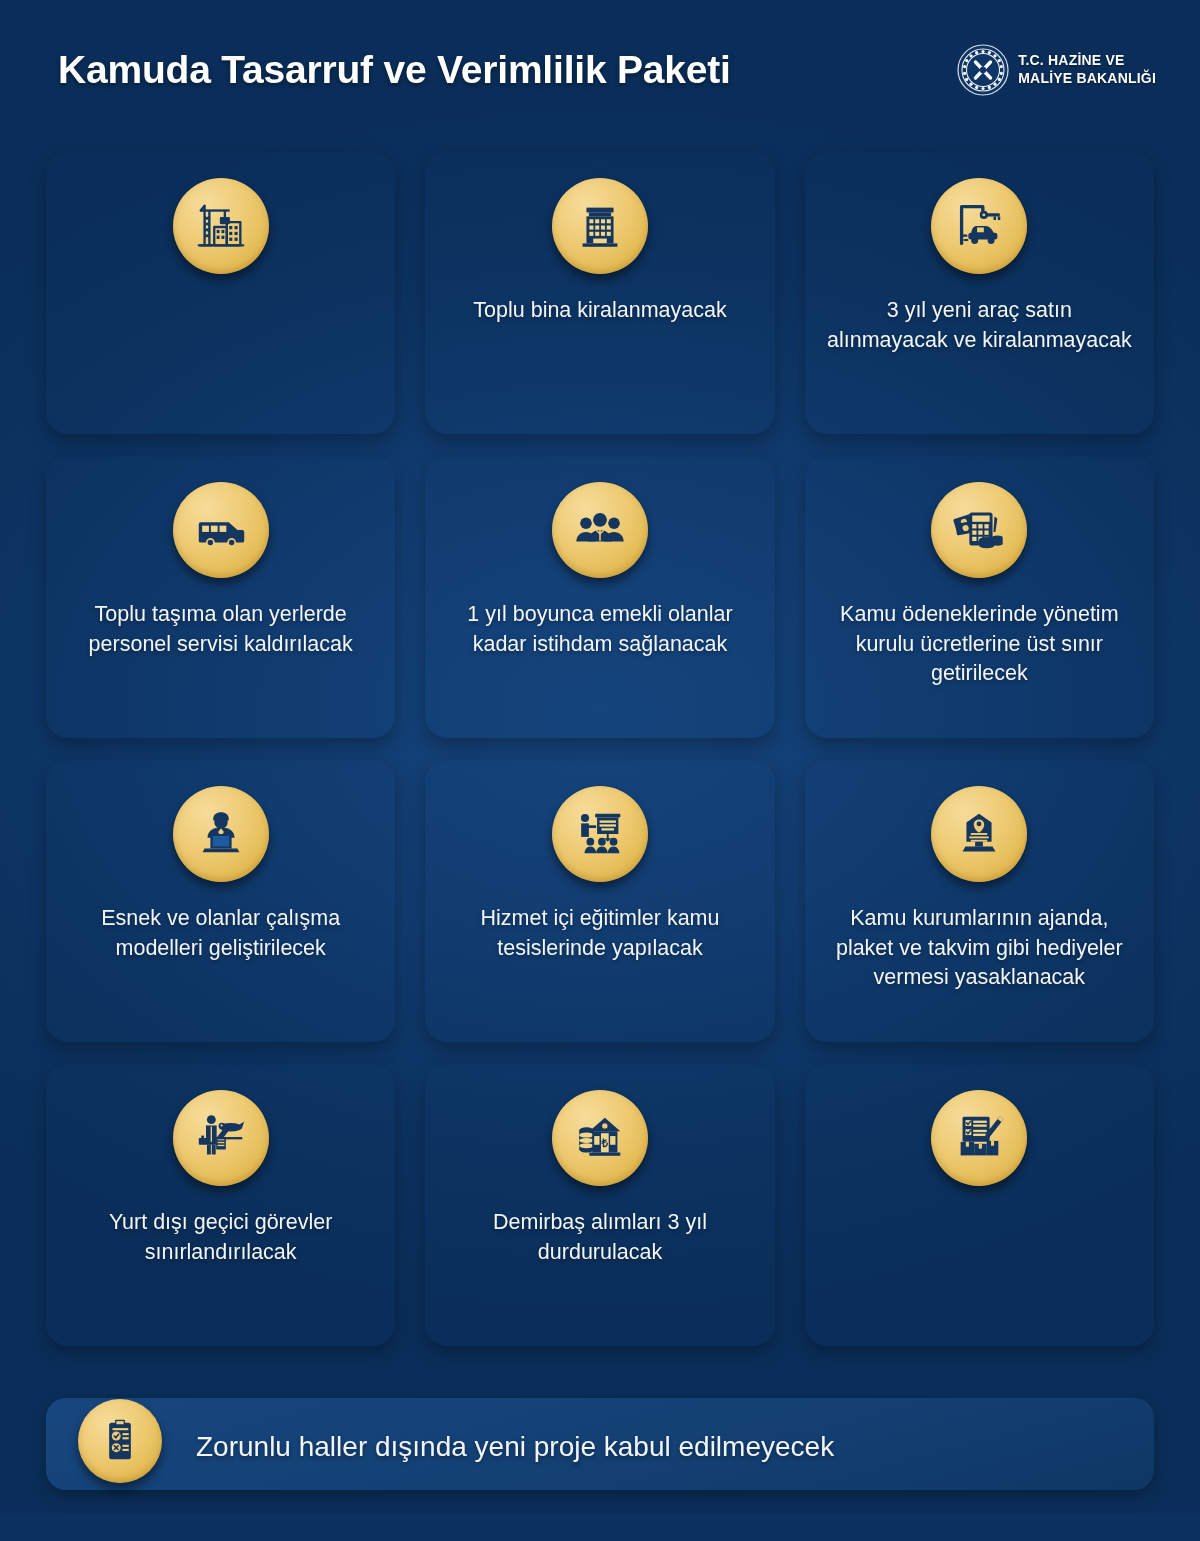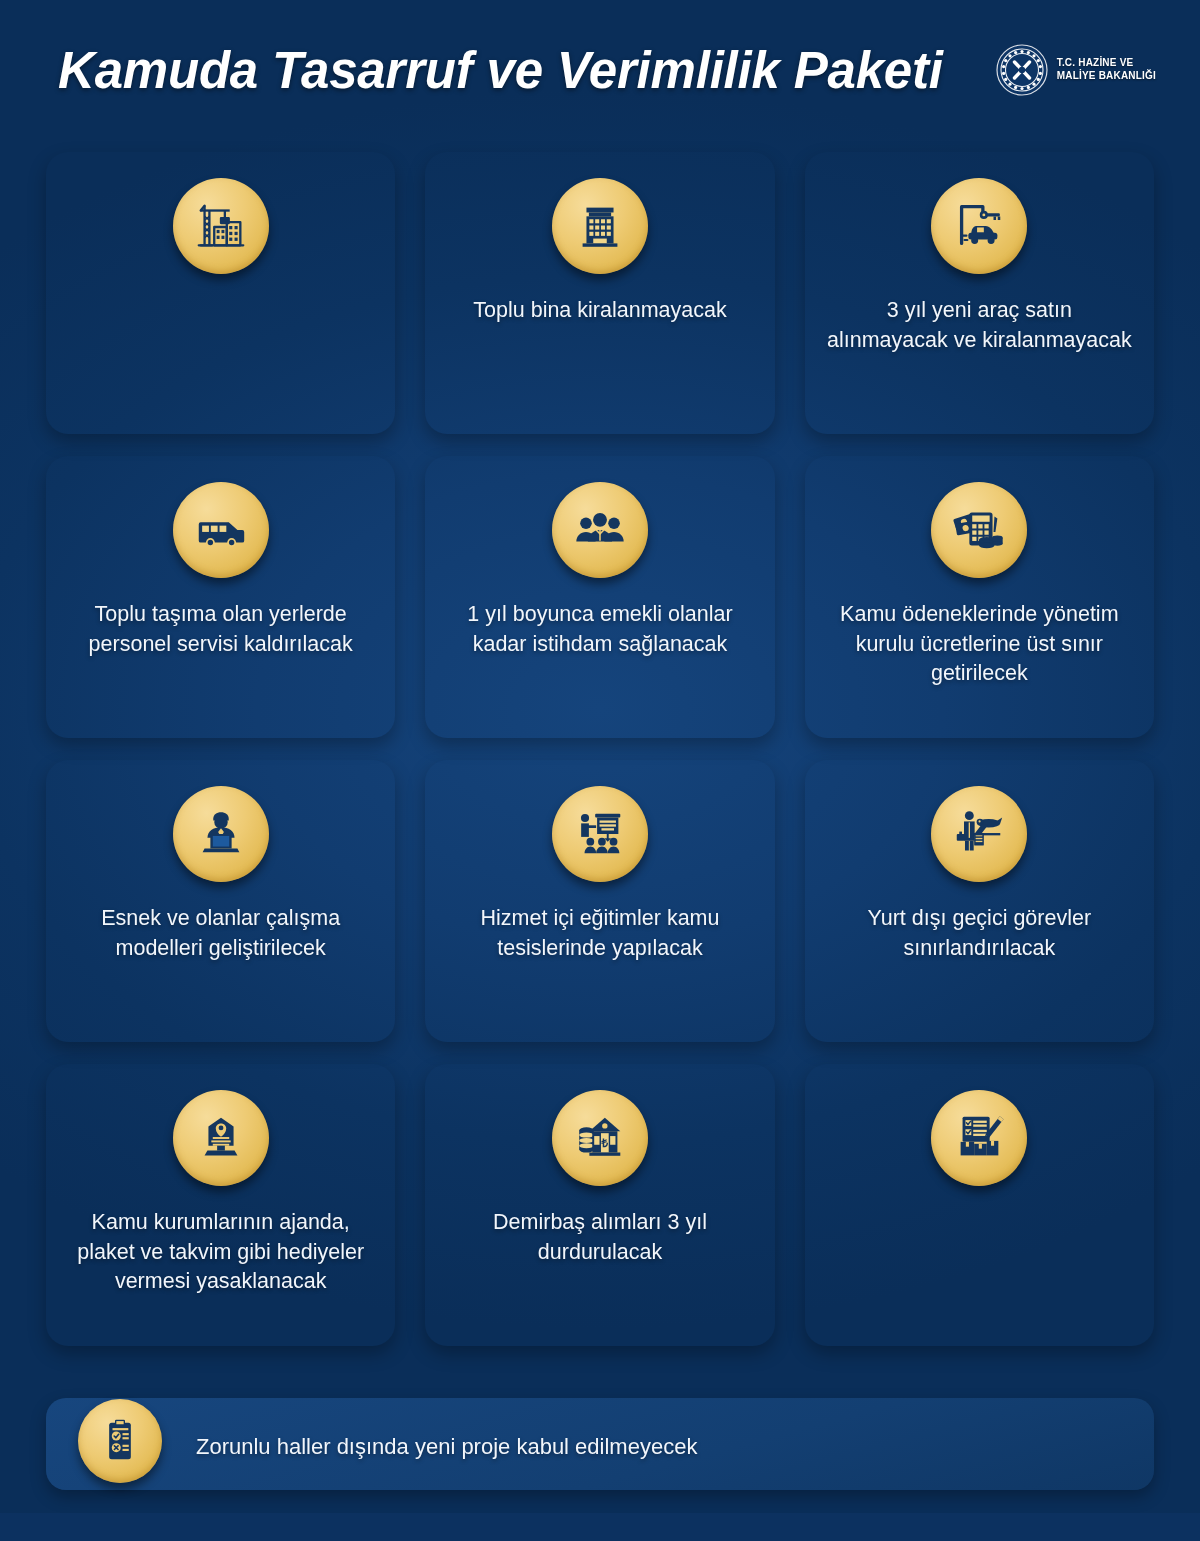--- a/index.html
+++ b/index.html
@@ -31,43 +31,42 @@
     position: absolute;
     top: 0; left: 0; right: 0;
     height: 140px;
     display: flex;
     align-items: center;
     justify-content: space-between;
     padding: 0 44px 0 58px;
   }
 
   .title {
-    font-size: 51px;
+    font-size: 39px;
     font-weight: 700;
     letter-spacing: -0.2px;
     color: #ffffff;
     text-shadow: 0 2px 5px rgba(0,0,0,0.45);
     white-space: nowrap;
-    font-style: italic;
   }
 
   .brand {
     display: flex;
     align-items: center;
     gap: 9px;
   }
 
   .brand-seal {
     width: 52px;
     height: 52px;
     flex: 0 0 52px;
   }
 
   .brand-text {
-    font-size: 10px;
+    font-size: 14px;
     font-weight: 700;
     line-height: 1.28;
     letter-spacing: 0.2px;
     color: #ffffff;
     text-shadow: 0 1px 2px rgba(0,0,0,0.5);
     white-space: nowrap;
   }
 
   
   .grid {
@@ -135,21 +134,21 @@
   .footer .icon-badge {
     width: 84px;
     height: 84px;
     flex: 0 0 84px;
     margin-bottom: 0;
     margin-top: -6px;
     margin-left: 4px;
   }
 
   .footer-text {
-    font-size: 22px;
+    font-size: 28px;
     color: #f2f6fb;
     text-shadow: 0 2px 4px rgba(0,0,0,0.38);
     margin-left: 34px;
     line-height: 1.3;
     margin-top: 6px;
   }
 
   .bottom-strip {
     position: absolute;
     left: 0; right: 0; bottom: 0;
@@ -408,67 +407,67 @@
               <path d="M38 50c0-4 2.7-7 6-7s6 3 6 7z"></path>
           </g>
         </svg>
       </span>
       <div class="card-text">Hizmet içi eğitimler kamu tesislerinde yapılacak</div>
     </div>
 
     <div class="card">
       <span class="icon-badge">
         <svg viewBox="0 0 60 60" width="58" height="58">
-          <g fill="#14365f">
-            <circle cx="20" cy="11" r="4.6"></circle>
-            <path d="M14.5 17h11v20h-11z"></path>
-            <path d="M15.5 37h4v10h-4zM20.5 37h4v10h-4z"></path>
-          </g>
-          <path d="M20 18v16" stroke="#eecb74" stroke-width="1.4"></path>
-          <g fill="#14365f">
-            <rect x="7" y="30" width="8" height="7" rx="1"></rect>
-            <rect x="9.6" y="27.5" width="2.8" height="3"></rect>
-          </g>
-          <g fill="#14365f">
-            <rect x="25" y="29" width="10" height="13" rx="1"></rect>
-          </g>
-          <g fill="#eecb74">
-            <rect x="26.5" y="31" width="7" height="1.4"></rect>
-            <rect x="26.5" y="34" width="7" height="1.4"></rect>
-            <rect x="26.5" y="37" width="7" height="1.4"></rect>
-          </g>
-          <g fill="#14365f">
-            <ellipse cx="40" cy="19" rx="12" ry="4.4"></ellipse>
-            <path d="M33 20l-7 9h7l7-9z"></path>
-            <path d="M46 18l8-5-2 6z"></path>
-            <ellipse cx="31" cy="17.5" rx="3.5" ry="3.2"></ellipse>
-            <rect x="24" y="29" width="28" height="2.4"></rect>
-          </g>
-          <circle cx="30.6" cy="17" r="1.1" fill="#eecb74"></circle>
-        </svg>
-      </span>
-      <div class="card-text">Yurt dışı geçici görevler sınırlandırılacak</div>
-    </div>
-
-    <div class="card">
-      <span class="icon-badge">
-        <svg viewBox="0 0 60 60" width="58" height="58">
           <path d="M17 18L30 9l13 9v20H17z" fill="#14365f"></path>
           <path d="M30 15c3.2 0 5.4 2.2 5.4 5.2 0 3.8-2.6 6.6-5.4 8.6-2.8-2-5.4-4.8-5.4-8.6 0-3 2.2-5.2 5.4-5.2z" fill="#eecb74"></path>
           <circle cx="30" cy="19.6" r="2.5" fill="#14365f"></circle>
           <g fill="#eecb74">
             <rect x="21.5" y="29" width="17" height="2"></rect>
             <rect x="20" y="32.5" width="20" height="2"></rect>
             <rect x="21.5" y="36" width="17" height="2"></rect>
           </g>
           <path d="M26 38h8v5h-8z" fill="#14365f"></path>
           <path d="M16 43h28l3 5H13z" fill="#14365f"></path>
         </svg>
       </span>
       <div class="card-text">Kamu kurumlarının ajanda, plaket ve takvim gibi hediyeler vermesi yasaklanacak</div>
+    </div>
+
+    <div class="card">
+      <span class="icon-badge">
+        <svg viewBox="0 0 60 60" width="58" height="58">
+          <g fill="#14365f">
+            <circle cx="20" cy="11" r="4.6"></circle>
+            <path d="M14.5 17h11v20h-11z"></path>
+            <path d="M15.5 37h4v10h-4zM20.5 37h4v10h-4z"></path>
+          </g>
+          <path d="M20 18v16" stroke="#eecb74" stroke-width="1.4"></path>
+          <g fill="#14365f">
+            <rect x="7" y="30" width="8" height="7" rx="1"></rect>
+            <rect x="9.6" y="27.5" width="2.8" height="3"></rect>
+          </g>
+          <g fill="#14365f">
+            <rect x="25" y="29" width="10" height="13" rx="1"></rect>
+          </g>
+          <g fill="#eecb74">
+            <rect x="26.5" y="31" width="7" height="1.4"></rect>
+            <rect x="26.5" y="34" width="7" height="1.4"></rect>
+            <rect x="26.5" y="37" width="7" height="1.4"></rect>
+          </g>
+          <g fill="#14365f">
+            <ellipse cx="40" cy="19" rx="12" ry="4.4"></ellipse>
+            <path d="M33 20l-7 9h7l7-9z"></path>
+            <path d="M46 18l8-5-2 6z"></path>
+            <ellipse cx="31" cy="17.5" rx="3.5" ry="3.2"></ellipse>
+            <rect x="24" y="29" width="28" height="2.4"></rect>
+          </g>
+          <circle cx="30.6" cy="17" r="1.1" fill="#eecb74"></circle>
+        </svg>
+      </span>
+      <div class="card-text">Yurt dışı geçici görevler sınırlandırılacak</div>
     </div>
 
     <div class="card">
       <span class="icon-badge">
         <svg viewBox="0 0 60 60" width="58" height="58">
           <g fill="#14365f">
             <ellipse cx="16" cy="22" rx="7.5" ry="3"></ellipse>
             <rect x="8.5" y="22" width="15" height="20"></rect>
             <ellipse cx="16" cy="42" rx="7.5" ry="3"></ellipse>
           </g>

